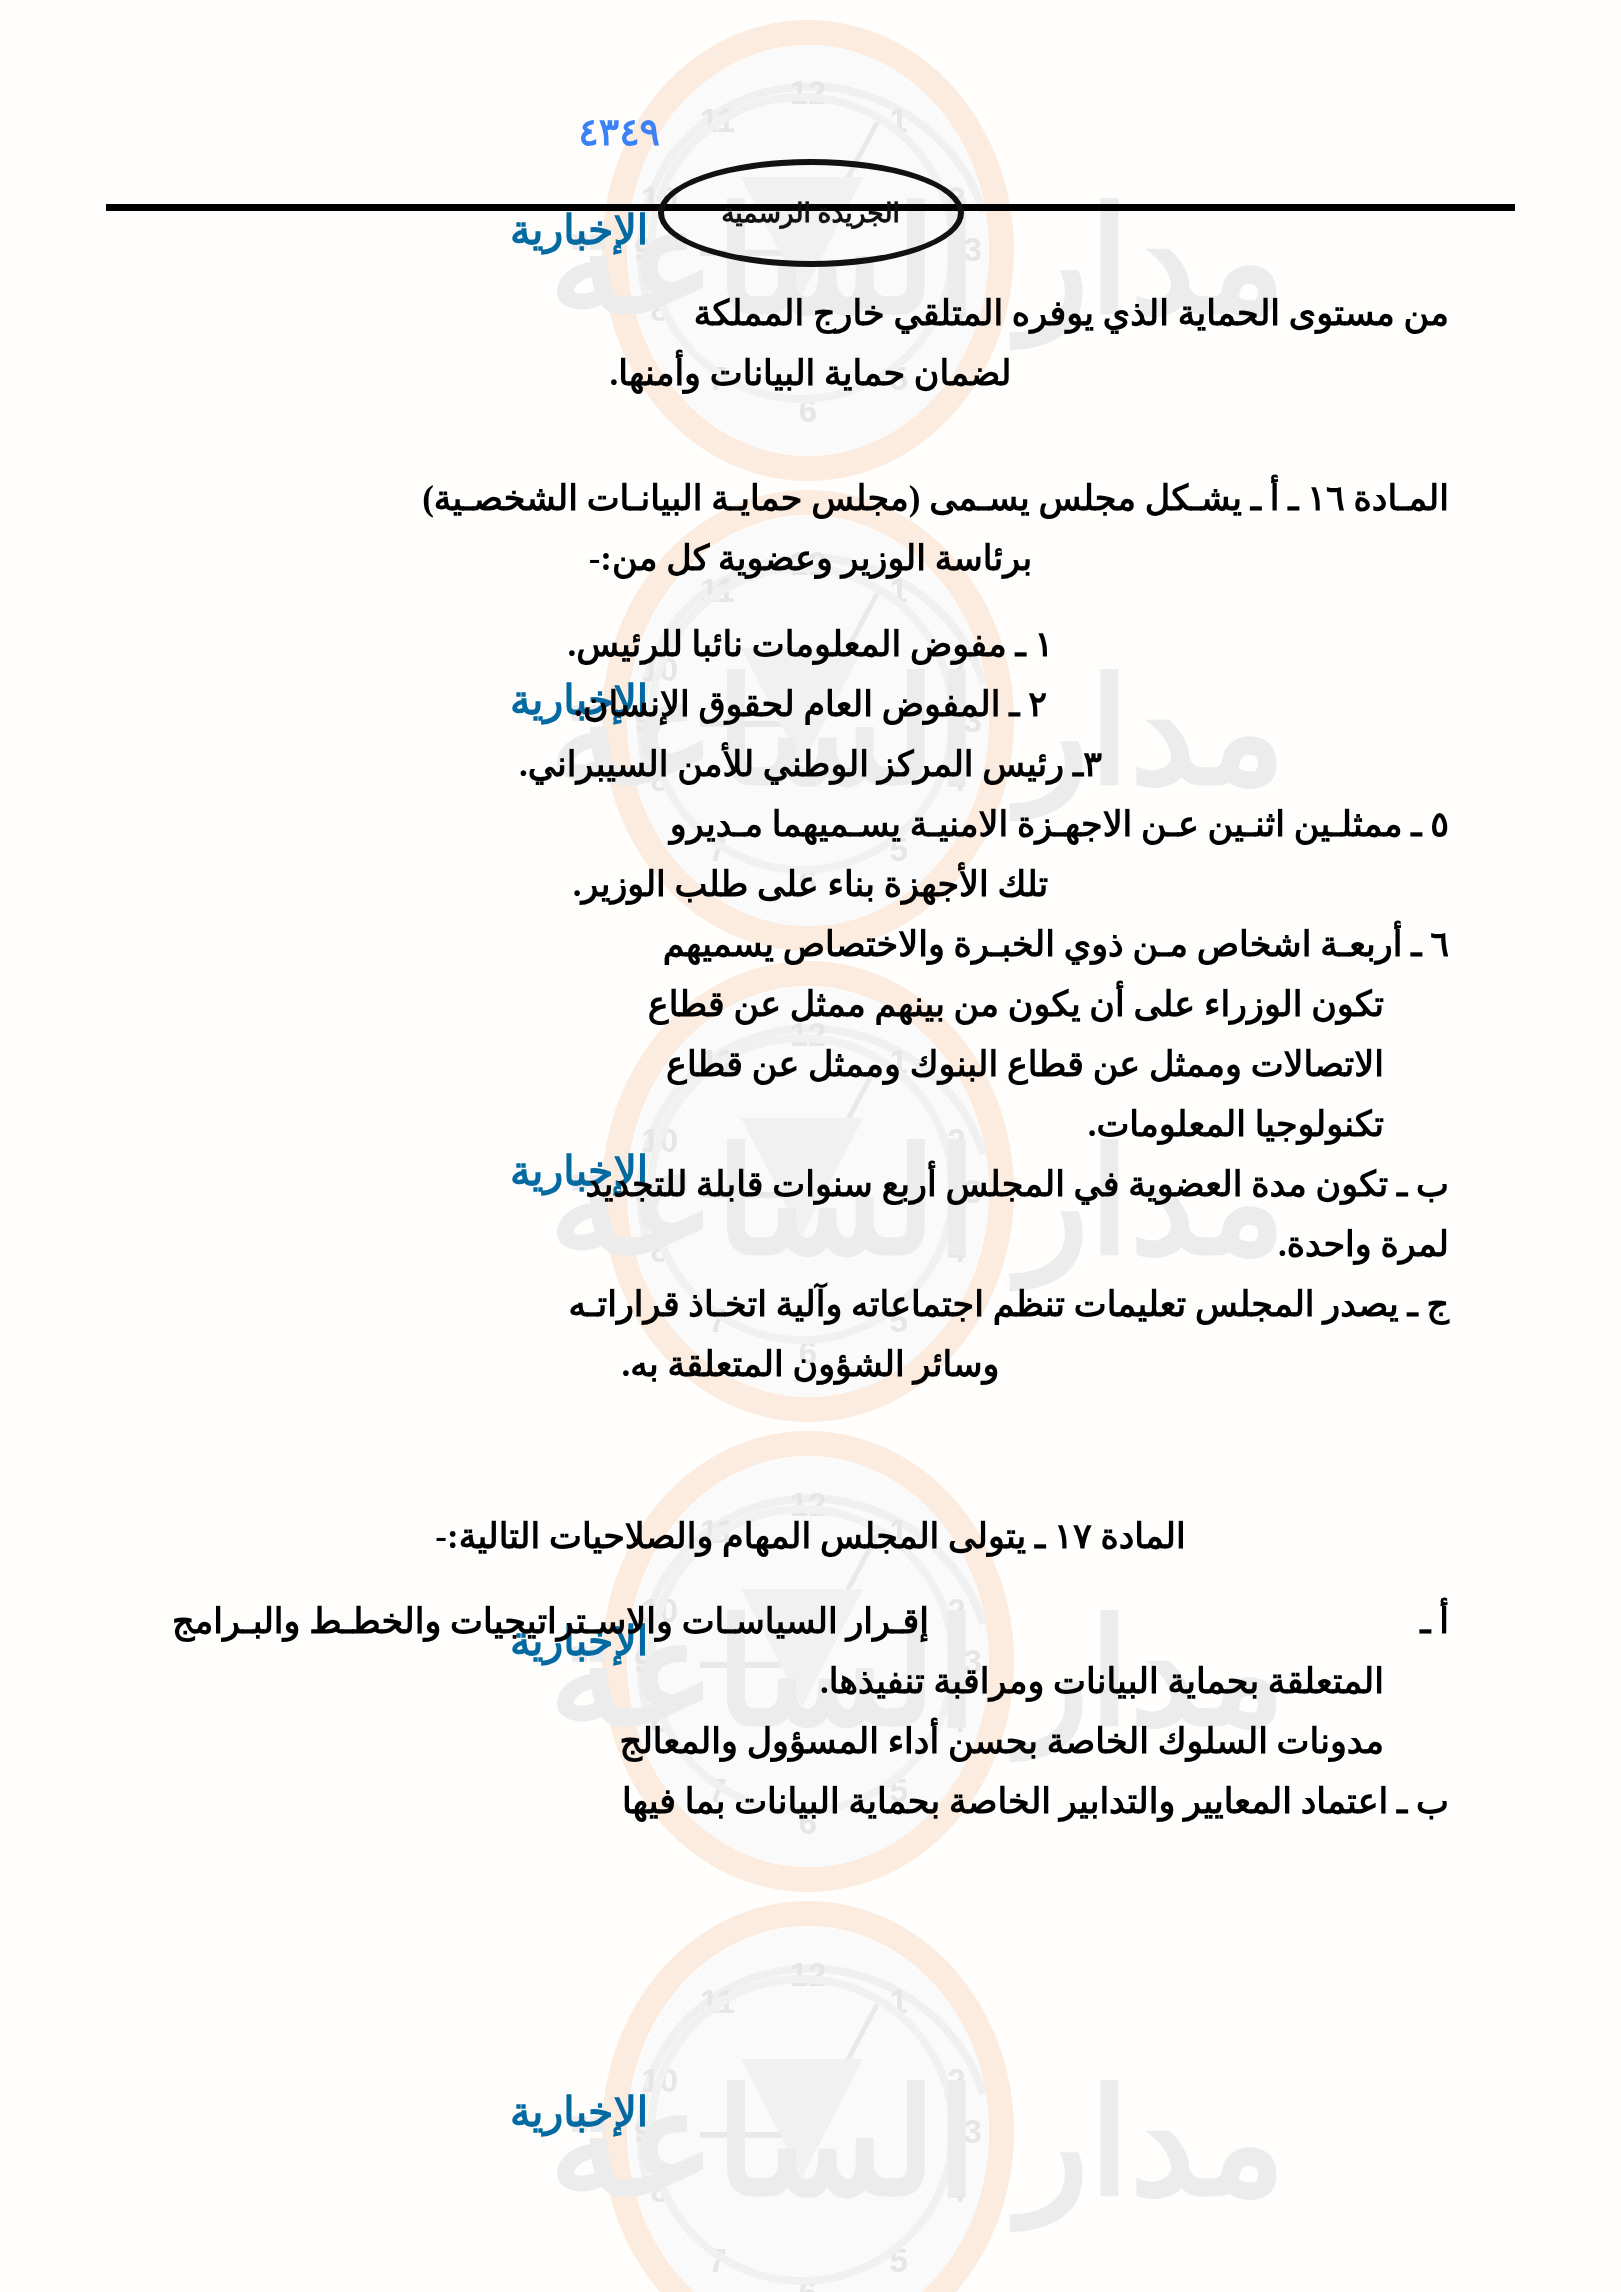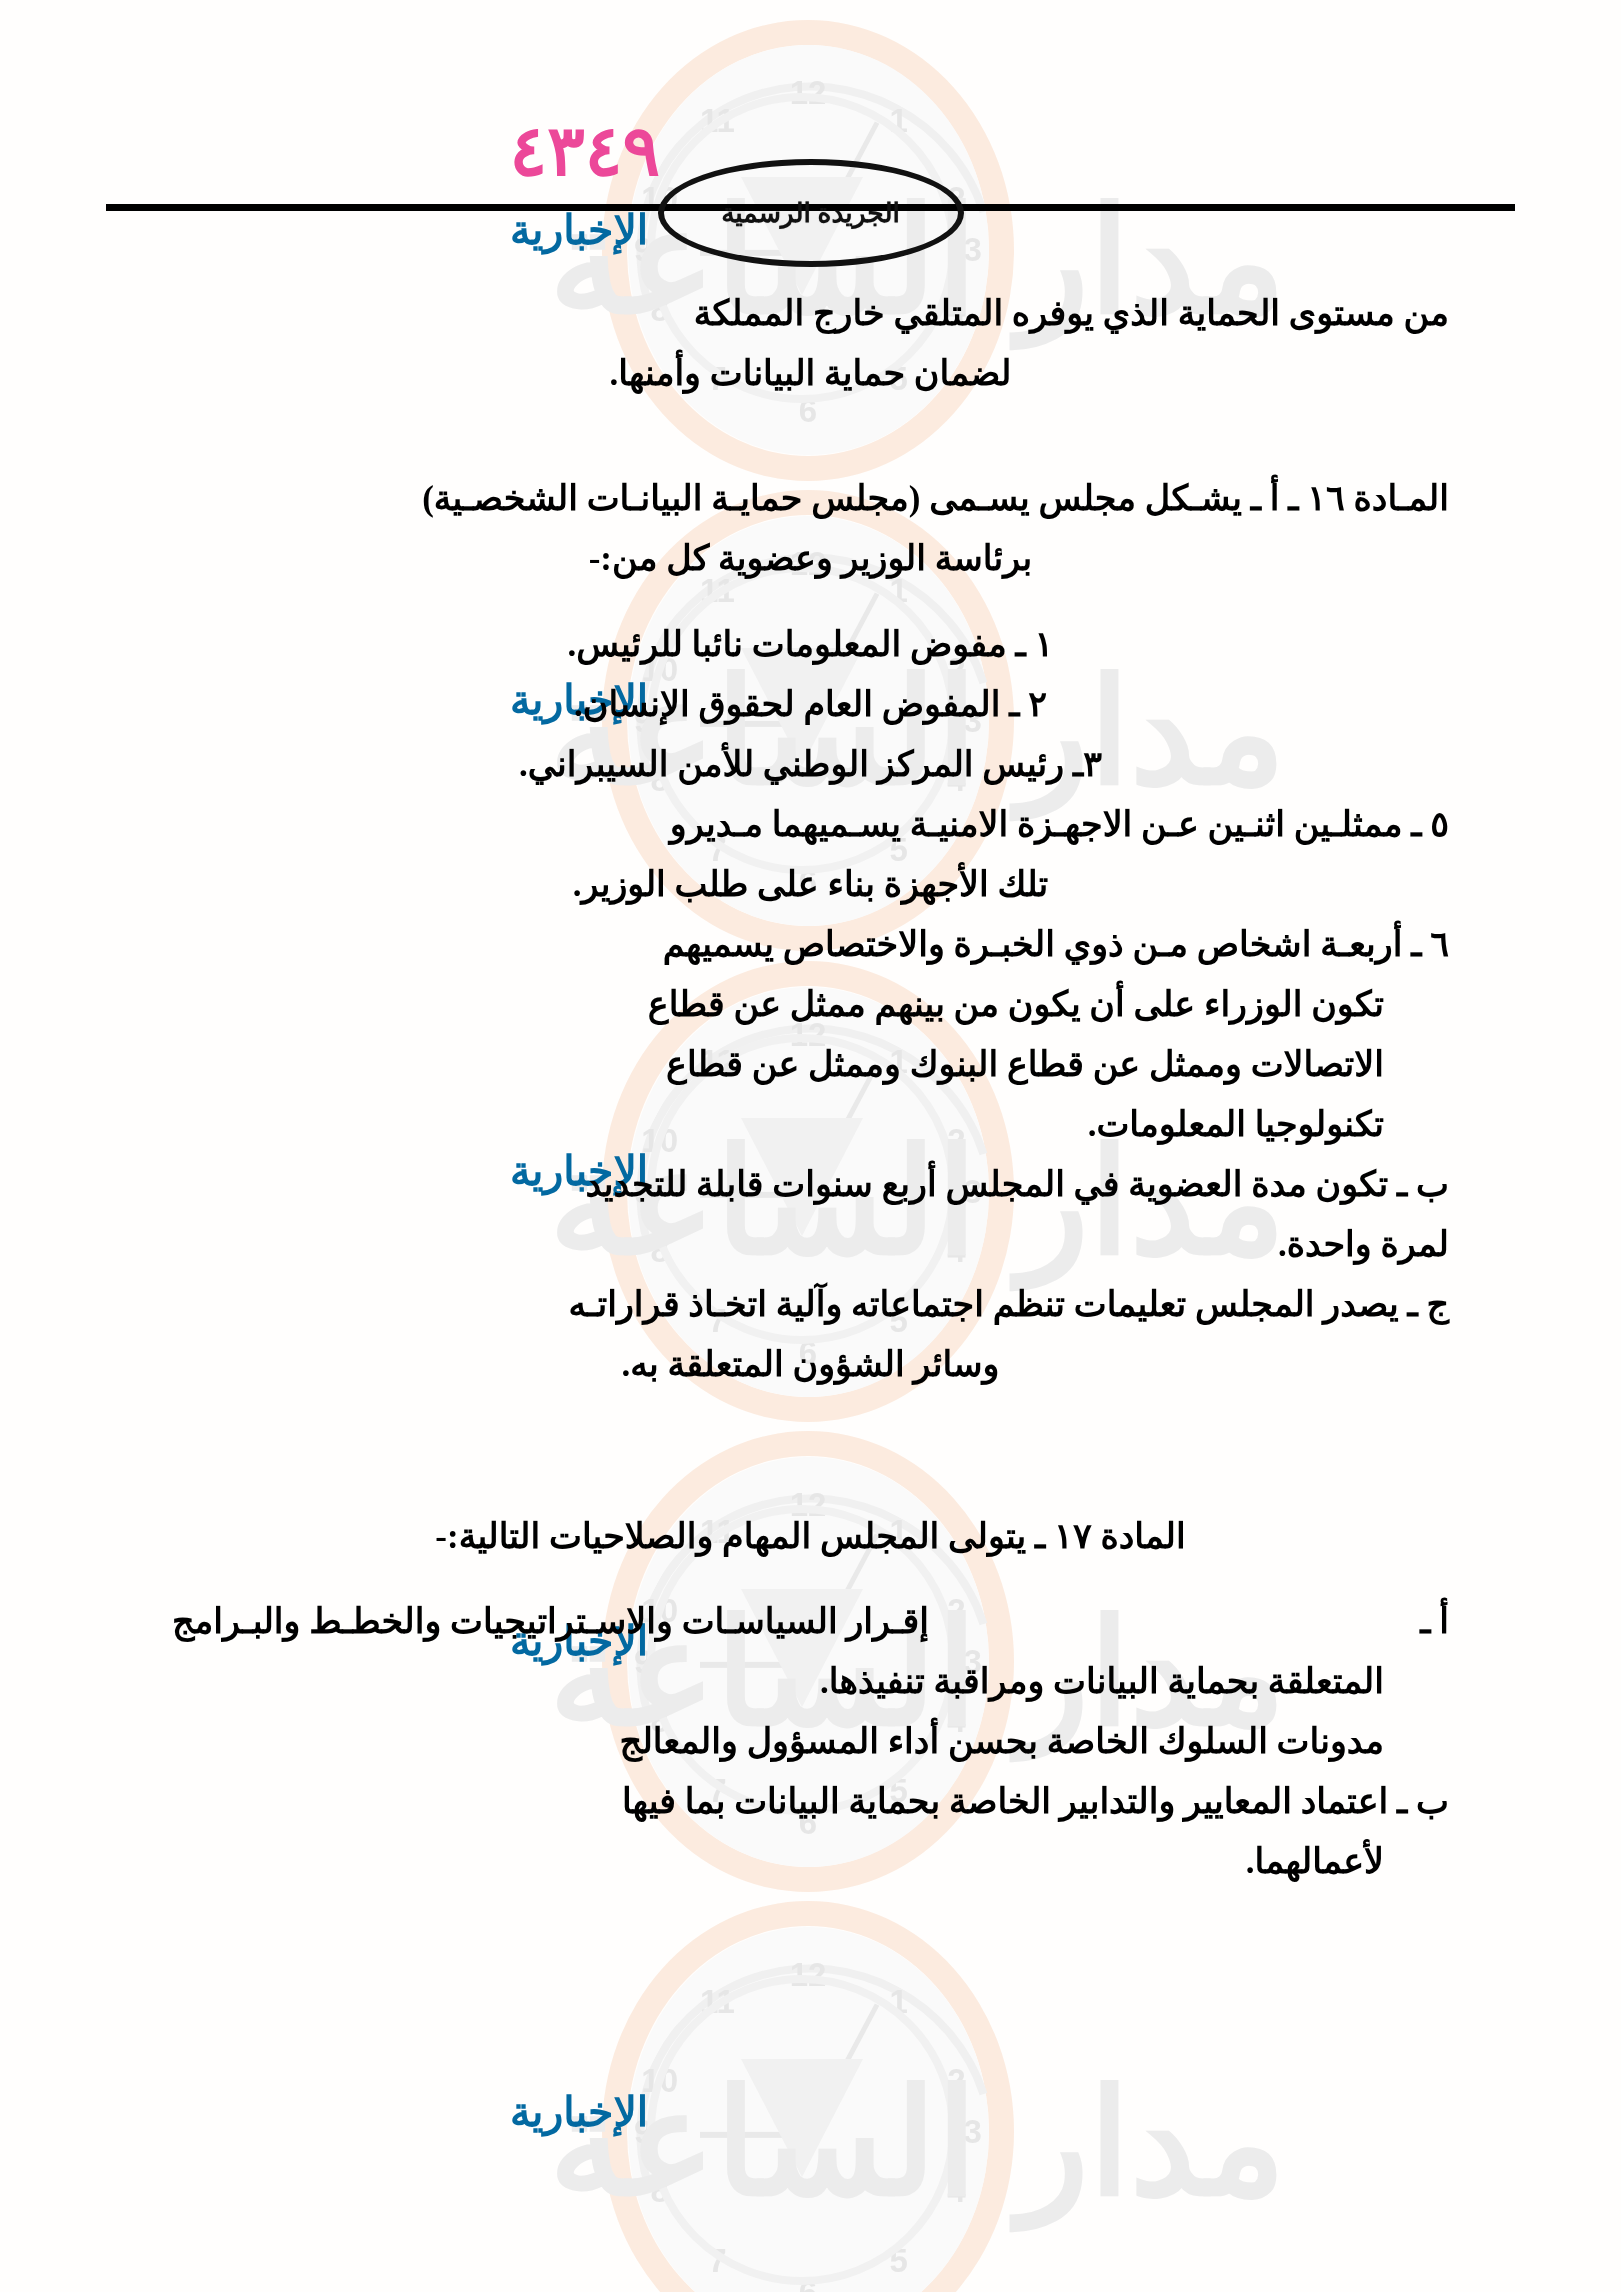--- a/index.html
+++ b/index.html
@@ -114,22 +114,22 @@
     left: 0; right: 0;
     text-align: left;
     padding-left: 0;
   }
   .page-number span {
     display: inline-block;
     margin-right: 0;
     margin-left: 0;
     font-family: "Liberation Serif", serif;
     font-weight: 700;
-    font-size: 70px;
-    color: #ec4899;
+    font-size: 38px;
+    color: #3b82f6;
     position: absolute;
     right: 961px;
     top: 0;
   }
   .rule {
     position: absolute;
     top: 204px;
     right: 106px;
     left: 106px;
     height: 6.9px;
@@ -401,18 +401,17 @@
       <div class="line just wsp">
         <span>أ ـ</span>
         <span>إقـرار السياسـات والاسـتراتيجيات والخطـط والبـرامج</span>
       </div>
       <div class="line just ind">المتعلقة بحماية البيانات ومراقبة تنفيذها.</div>
     </div>
 
     <div class="blk">
       <div class="line just ind">مدونات السلوك الخاصة بحسن أداء المسؤول والمعالج</div>
       <div class="line just wsp">ب ـ اعتماد المعايير والتدابير الخاصة بحماية البيانات بما فيها</div>
-      <div class="line ind">لأعمالهما.</div>
     </div>
 
   </div>
 </div>
 
 
 </body></html>

